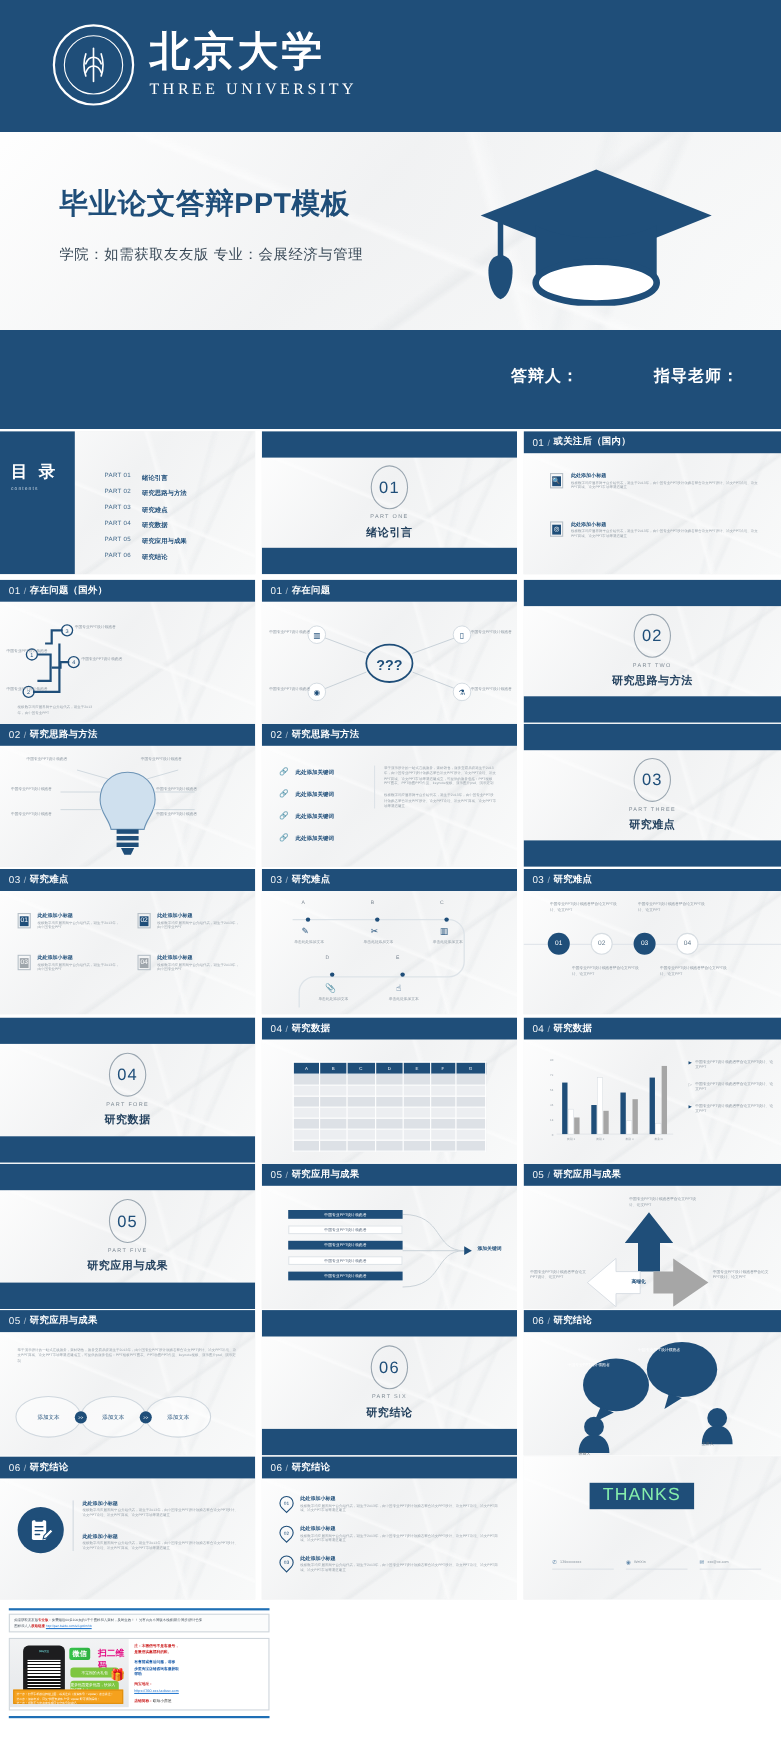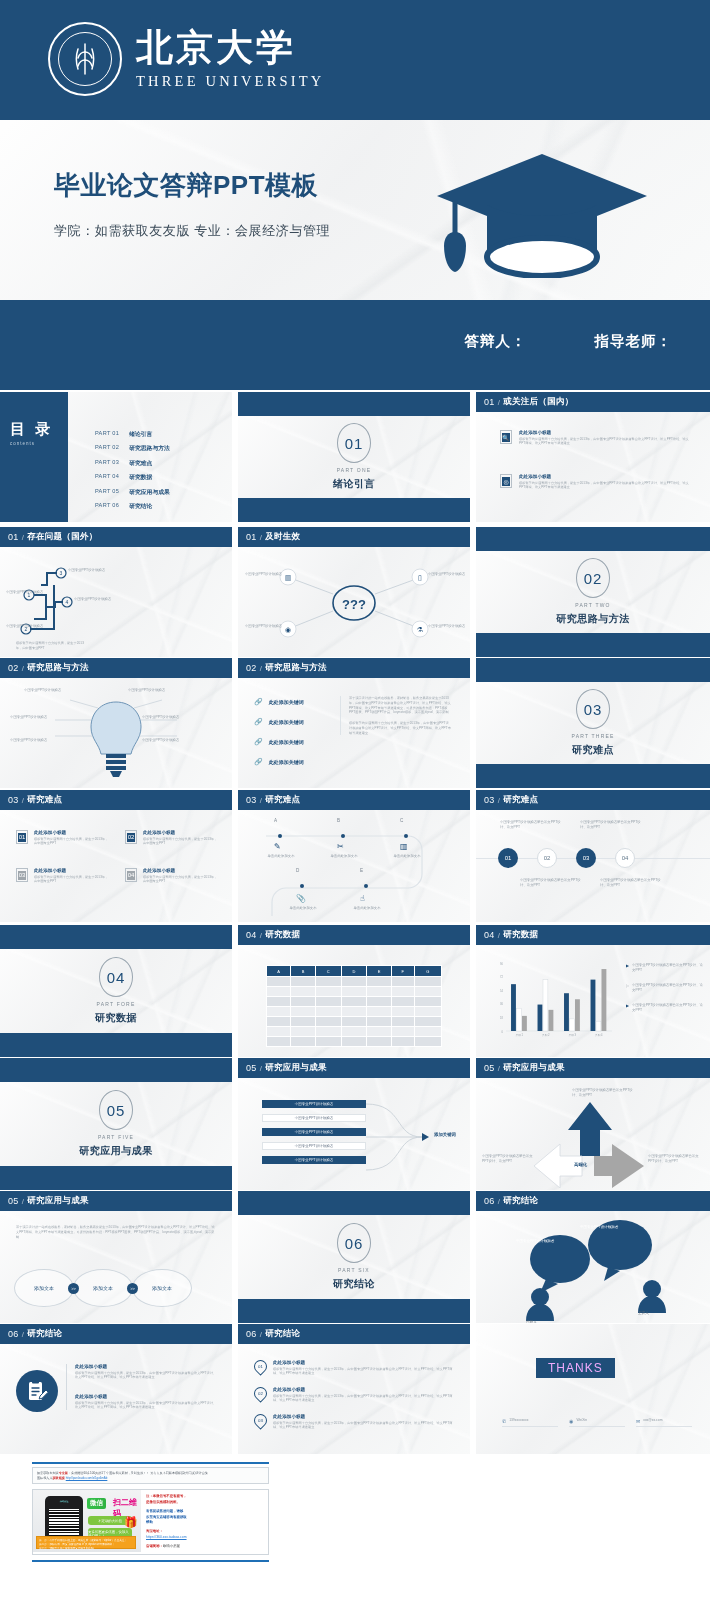--- a/index.html
+++ b/index.html
@@ -86,21 +86,21 @@
   .sq-icon .in { width:8px; height:9px; background:#1f4e79; color:#fff; font-size:6px;
                  display:flex; align-items:center; justify-content:center; }
   .sq-icon.gray .in { background:#9fa6ac; }
 
   .pill { height:8px; display:flex; align-items:center; justify-content:center;
           font-size:3.4px; letter-spacing:.1px; }
   .pill.fill { background:#1f4e79; color:#fff; }
   .pill.hollow { background:#fff; color:#56667a; border:.5px solid #dfe4e8; }
 
   
-  .ad { position:absolute; left:8px; top:1462px; width:237px;margin-left:24px; }
+  .ad { position:absolute; left:8px; top:1462px; width:237px; }
   .ad-rule { height:2px; background:#1f6fb5; }
   .ad-note { border:.6px solid #cfd6dc; background:#fbfcfc; padding:3px 4px; margin-top:3px; }
   .ad-note div { font-size:3.1px; line-height:1.5; color:#4a5560; }
   .red { color:#cc2222; font-weight:700; }
   .ad-banner { margin-top:5px; border:.6px solid #cfd6dc; display:flex; background:#fff; }
   .phone-box { width:108px; height:62px; background:linear-gradient(#f2f3f4,#e4e7ea);
                position:relative; overflow:hidden; }
   .phone { position:absolute; left:12px; top:6px; width:38px; height:52px; background:#1d1d1f;
            border-radius:5px; padding:4px; }
   .qr { width:30px; height:30px; margin-top:6px; background:
@@ -269,21 +269,21 @@
       <div style="position:absolute;left:6px;top:41px;" class="tiny2">中国专业PPT设计领跑者</div>
       <div style="position:absolute;left:6px;top:75px;" class="tiny2">中国专业PPT设计领跑者</div>
       <div style="position:absolute;left:16px;top:92px;width:72px;" class="tiny">模板数字均应届界网平台介绍代表，诞生于2013年，由中国专业PPT</div>
     </div>
   </div>
 
   <div class="slide" style="left:238px;top:527px;width:232px;height:130px;">
     <div class="sl-head">
       <span class="num">01</span>
       <span class="sep">/</span>
-      <span class="txt">及时生效</span>
+      <span class="txt">存在问题</span>
     </div>
     <div style="position:absolute;inset:22px 0 0 0;z-index:2;">
       <svg width="232" height="106" viewBox="0 0 232 106" aria-hidden="true">
         <g stroke="#c2ccd4" stroke-width=".8" fill="none">
           <path d="M95 45 L55 30"></path>
             <path d="M95 62 L55 78"></path>
           <path d="M137 45 L178 30"></path>
             <path d="M137 62 L178 78"></path>
         </g>
         <ellipse cx="116" cy="54" rx="21" ry="17" fill="none" stroke="#1f4e79" stroke-width="1.6"></ellipse>
@@ -784,21 +784,21 @@
         </div>
         <div>
             <div class="sub-t">此处添加小标题</div>
              <div class="tiny">模板数字均应届界网平台介绍代表，诞生于2013年，由中国专业PPT设计领跑者整合论文PPT设计、论文PPT论坛、论文PPT商城、论文PPT市场等渠道建立</div>
           </div>
       </div>
     </div>
   </div>
 
   <div class="slide" style="left:476px;top:1324px;width:234px;height:130px;">
-    <div style="position:absolute;left:60px;top:34px;background:#1f4e79;color:#f0abfc;font-size:12px;padding:3px 12px;letter-spacing:1px;z-index:3;">THANKS</div>
+    <div style="position:absolute;left:60px;top:24px;background:#1f4e79;color:#86efac;font-size:16px;padding:3px 12px;letter-spacing:1px;z-index:3;">THANKS</div>
     <div style="position:absolute;left:26px;top:94px;right:18px;display:flex;justify-content:space-between;z-index:3;">
       <div style="display:flex;gap:3px;align-items:center;border-bottom:.5px solid #dde2e7;padding-bottom:2px;width:56px;">
         <span style="font-size:5px;color:#5f86a8;">✆</span>
         <span class="tiny2">139xxxxxxxx</span>
       </div>
       <div style="display:flex;gap:3px;align-items:center;border-bottom:.5px solid #dde2e7;padding-bottom:2px;width:56px;">
         <span style="font-size:5px;color:#5f86a8;">◉</span>
         <span class="tiny2">WeiXin</span>
       </div>
       <div style="display:flex;gap:3px;align-items:center;border-bottom:.5px solid #dde2e7;padding-bottom:2px;width:56px;">

